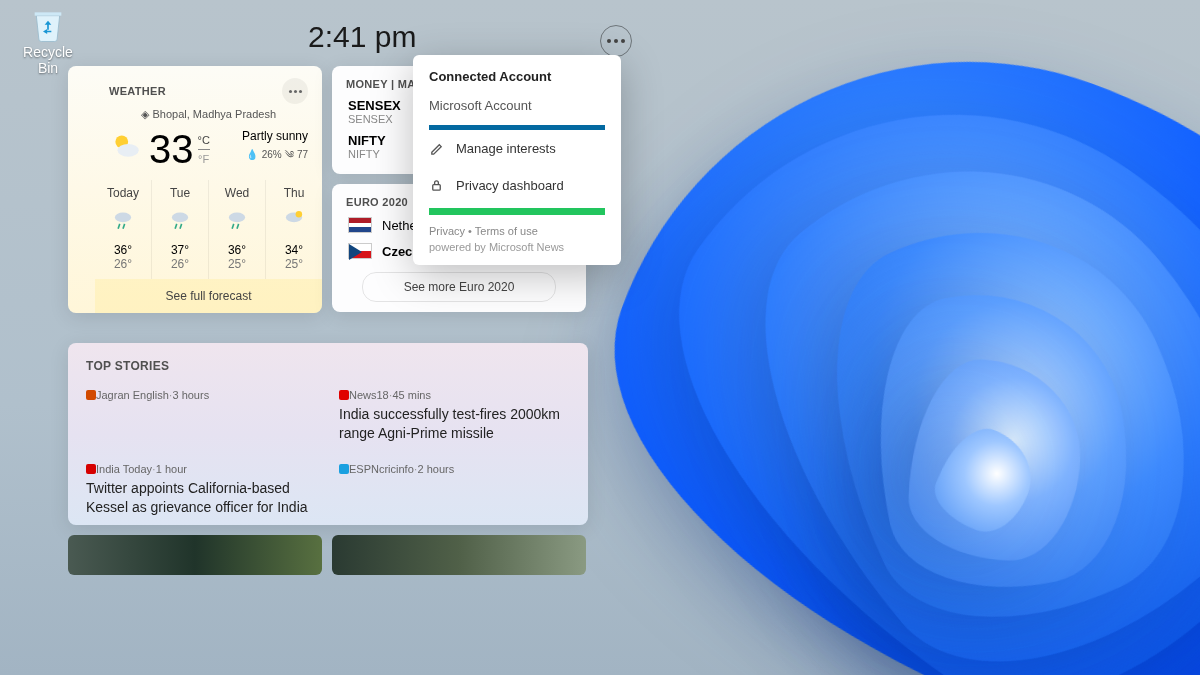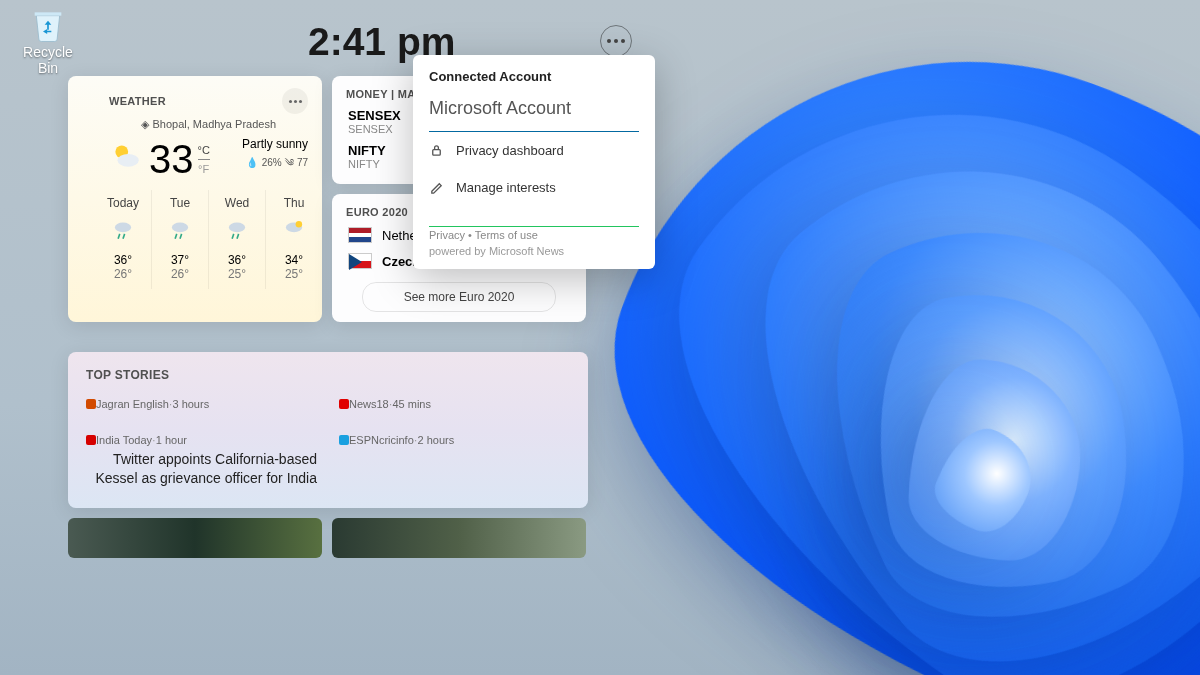--- a/index.html
+++ b/index.html
@@ -15,36 +15,36 @@
 .p3 { width:520px; height:430px; right:60px; top:150px; background:radial-gradient(circle at 35% 35%, #7fb9ff 0%, #2b7bff 55%, #0952e0 100%); transform:rotate(50deg); }
 .p4 { width:400px; height:340px; right:115px; top:210px; background:radial-gradient(circle at 40% 35%, #9bcaff 0%, #3e8bff 50%, #1561e6 100%); transform:rotate(65deg); }
 .p5 { width:300px; height:250px; right:170px; top:275px; background:radial-gradient(circle at 40% 40%, #bedcff 0%, #5c9fff 45%, #2671ec 100%); transform:rotate(78deg); }
 .p6 { width:200px; height:170px; right:225px; top:335px; background:radial-gradient(circle at 40% 40%, #dff0ff 0%, #7fb3ff 40%, #3880f0 100%); transform:rotate(92deg); }
 .p7 { width:100px; height:90px; right:285px; top:395px; background:radial-gradient(circle at 40% 40%, #ffffff 0%, #9ec7ff 40%, #4e92f5 100%); transform:rotate(110deg); }
 
 .desktop-icon { position:absolute; top:4px; left:18px; width:60px; text-align:center; color:#fff; font-size:14px; text-shadow:0 1px 2px rgba(0,0,0,.5); }
 .recycle-svg { width:40px; height:40px; margin:0 auto; display:block; }
 
 .widgets { position:absolute; left:68px; top:20px; width:560px; }
-.time { font-size:39px; color:#1a1a1a; margin-left:240px; margin-bottom:12px;font-weight:bold; }
+.time { font-size:30px; color:#1a1a1a; margin-left:240px; margin-bottom:12px; }
 
 .more-btn { position:absolute; left:600px; top:25px; width:32px; height:32px; border:1px solid rgba(0,0,0,.4); border-radius:50%; display:flex; align-items:center; justify-content:center; cursor:pointer; background:transparent; }
 .more-btn span { width:4px; height:4px; background:#444; border-radius:50%; margin:0 1.5px; }
 
 .row { display:flex; gap:10px; }
 
 .card { background:#fdfdfe; border-radius:8px; box-shadow:0 4px 20px rgba(0,0,0,.10); overflow:hidden; }
 .card-header { font-size:11px; font-weight:600; color:#505050; letter-spacing:.3px; padding:12px 14px 4px; display:flex; align-items:center; justify-content:space-between; }
 .card-more { width:26px; height:26px; border-radius:50%; background:rgba(0,0,0,.05); display:flex; align-items:center; justify-content:center; cursor:pointer; }
 .card-more span{ width:3px;height:3px;background:#666;border-radius:50%;margin:0 1px;}
 
 
 .weather { width:254px; background:linear-gradient(180deg,#fdfcf6 0%,#fff6d9 100%);padding-left:27px; }
 .w-loc { font-size:11px; color:#555; text-align:center; }
-.w-main { display:flex; justify-content:space-between; padding:6px 14px 8px 14px; }
+.w-main { display:flex; align-items:center; justify-content:space-between; padding:6px 14px 8px 14px; }
 .w-temp { display:flex; align-items:flex-start; }
 .w-temp .deg { font-size:40px; font-weight:400; margin-left:6px; }
 .w-unit { font-size:11px; color:#444; margin-left:4px; margin-top:6px; line-height:14px; text-align:center; }
 .w-unit div:first-child { border-bottom:1px solid #888; padding-bottom:2px; margin-bottom:2px; }
 .w-cond { text-align:right; font-size:12px; }
 .w-cond .meta{ color:#555; font-size:10px;}
 .w-forecast { display:flex; }
 .w-day { flex:1; text-align:center; padding:6px 0 8px; border-right:1px solid rgba(0,0,0,.06); font-size:12px;}
 .w-day:last-child{border-right:none;}
 .w-day .lab{margin-bottom:4px; color:#444;}
@@ -64,35 +64,35 @@
 .match { display:flex; align-items:center; padding:5px 16px; font-size:13px;}
 .flag { width:24px; height:16px; margin-right:10px; border:1px solid #ccc; position:relative;}
 .flag-nl { background:linear-gradient(#ae1c28 33%,#fff 33% 66%,#21468b 66%);}
 .flag-cz { background:#fff;}
 .flag-cz::before{content:"";position:absolute;left:0;top:0;border-left:13px solid #11457e;border-top:8px solid transparent;border-bottom:8px solid transparent;}
 .flag-cz::after{content:"";position:absolute;left:0;bottom:0;right:0;height:50%;background:#d7141a;z-index:-1;}
 .flag-cz { background:linear-gradient(#fff 50%,#d7141a 50%);}
 .euro-foot{ text-align:center; font-size:12px; margin:8px 30px 10px; padding:7px 6px; border:1px solid rgba(0,0,0,.1); border-radius:14px; cursor:pointer; color:#444;}
 
 
-.stories { width:520px; margin-top:30px; background:linear-gradient(180deg,#efe5ee 0%, #e6e2f1 50%, #dce6f4 100%); padding-bottom:12px;text-align:right;}
+.stories { width:520px; margin-top:30px; background:linear-gradient(180deg,#efe5ee 0%, #e6e2f1 50%, #dce6f4 100%); }
 .stories .card-header{padding:16px 18px 6px; font-size:12px;}
 .s-grid{display:grid; grid-template-columns:1fr 1fr; gap:20px 22px; padding:10px 18px 8px;}
 .story .src{font-size:11px; color:#666; margin-bottom:4px; display:flex; align-items:center; }
 .story .src .dot{color:#999;}
 .story .title{font-size:14px; color:#222; line-height:1.35;}
 .srcicon{width:10px;height:10px;border-radius:2px;display:inline-block;}
 
 
-.popover { position:absolute; left:413px; top:55px; width:242px; background:#fff; border-radius:6px; box-shadow:0 10px 40px rgba(0,0,0,.25); padding:14px 16px 12px; font-size:13px; z-index:10;}
+.popover { position:absolute; left:413px; top:55px; width:208px; background:#fff; border-radius:6px; box-shadow:0 10px 40px rgba(0,0,0,.25); padding:14px 16px 12px; font-size:13px; z-index:10;}
 .popover h4{font-size:13px;font-weight:600;color:#222;margin-bottom:14px;}
-.popover .acct{color:#555; font-size:18px; padding-bottom:12px; border-bottom:1px solid #0369a1;}
+.popover .acct{color:#555; font-size:13px; padding-bottom:12px; border-bottom:5px solid #0369a1;}
 .popover .mi{display:flex;align-items:center;gap:12px;padding:11px 0;color:#333;cursor:pointer;}
 .popover .mi svg{width:15px;height:15px;stroke:#555;fill:none;stroke-width:1.4;}
-.popover .legal{border-top:1px solid #22c55e;padding-top:2px;margin-top:20px;font-size:11px;color:#888;}
+.popover .legal{border-top:7px solid #22c55e;padding-top:10px;margin-top:4px;font-size:11px;color:#888;}
 .popover .legal a{color:#888;text-decoration:none;}
 .popover .pw{font-size:11px;color:#999;margin-top:4px;}
 
 
 .bottoms{display:flex;gap:10px;margin-top:10px;}
 .bt{width:254px;height:40px;border-radius:6px;}
 .bt1{background:linear-gradient(90deg,#4a5a52,#20342a,#587040);}
 .bt2{background:linear-gradient(90deg,#2a3a32,#506048,#8a9a82);}
 </style>
 </head>
@@ -179,20 +179,21 @@
               <line x1="18" y1="22" x2="16" y2="28" stroke="#3a8" stroke-width="2"></line>
     </svg>
     <div class="hi">36°</div><div class="lo">25°</div></div>
           <div class="w-day"><div class="lab">Thu</div>
     <svg class="wicon" viewBox="0 0 32 32">
       <ellipse cx="16" cy="14" rx="10" ry="6" fill="#cdd9e5"></ellipse>
       <circle cx="22" cy="10" r="4" fill="#ffcf33"></circle>
     </svg>
     <div class="hi">34°</div><div class="lo">25°</div></div>
         </div>
+      <div class="w-foot">See full forecast</div>
     </div>
 
     <div>
       <div class="card money">
         <div class="card-header">
             <span>MONEY | MARKETS</span>
           </div>
         <div id="money-rows">
             <div class="mk">
               <div class="n">SENSEX</div>
@@ -227,20 +228,21 @@
   <div class="card stories">
     <div class="card-header">
         <span>TOP STORIES</span>
       </div>
     <div class="s-grid" id="stories-grid">
         <div class="story">
           <div class="src"><span class="srcicon" style="background:#d24a00"></span>Jagran English <span class="dot">·</span> 3 hours</div>
         </div>
         <div class="story">
           <div class="src"><span class="srcicon" style="background:#e00000"></span>News18 <span class="dot">·</span> 45 mins</div>
+    <div class="title">India successfully test-fires 2000km range Agni-Prime missile</div>
         </div>
         <div class="story">
           <div class="src"><span class="srcicon" style="background:#d60000"></span>India Today <span class="dot">·</span> 1 hour</div>
     <div class="title">Twitter appoints California-based Kessel as grievance officer for India</div>
         </div>
         <div class="story">
           <div class="src"><span class="srcicon" style="background:#1aa0e0"></span>ESPNcricinfo <span class="dot">·</span> 2 hours</div>
         </div>
       </div>
   </div>
@@ -250,30 +252,30 @@
     <div class="bt bt2"></div>
   </div>
 </div>
 
 <div class="popover">
   <h4>Connected Account</h4>
   <div class="acct">Microsoft Account</div>
   <div id="popover-items">
       <div class="mi">
         <svg viewBox="0 0 16 16">
+          <path d="M3 12l8-8 2 2-8 8H3z"></path>
+        </svg>
+        <span>Manage interests</span>
+      </div>
+      <div class="mi">
+        <svg viewBox="0 0 16 16">
           <rect x="4" y="7" width="8" height="6" rx="1"></rect>
           <path d="M6 7V5a2 2 0 014 0v2"></path>
         </svg>
         <span>Privacy dashboard</span>
       </div>
-      <div class="mi">
-        <svg viewBox="0 0 16 16">
-          <path d="M3 12l8-8 2 2-8 8H3z"></path>
-        </svg>
-        <span>Manage interests</span>
-      </div>
     </div>
   <div class="legal">
     <a href="#">Privacy</a> • 
     <a href="#">Terms of use</a>
   </div>
   <div class="pw">powered by Microsoft News</div>
 </div>
 
 </body></html>

